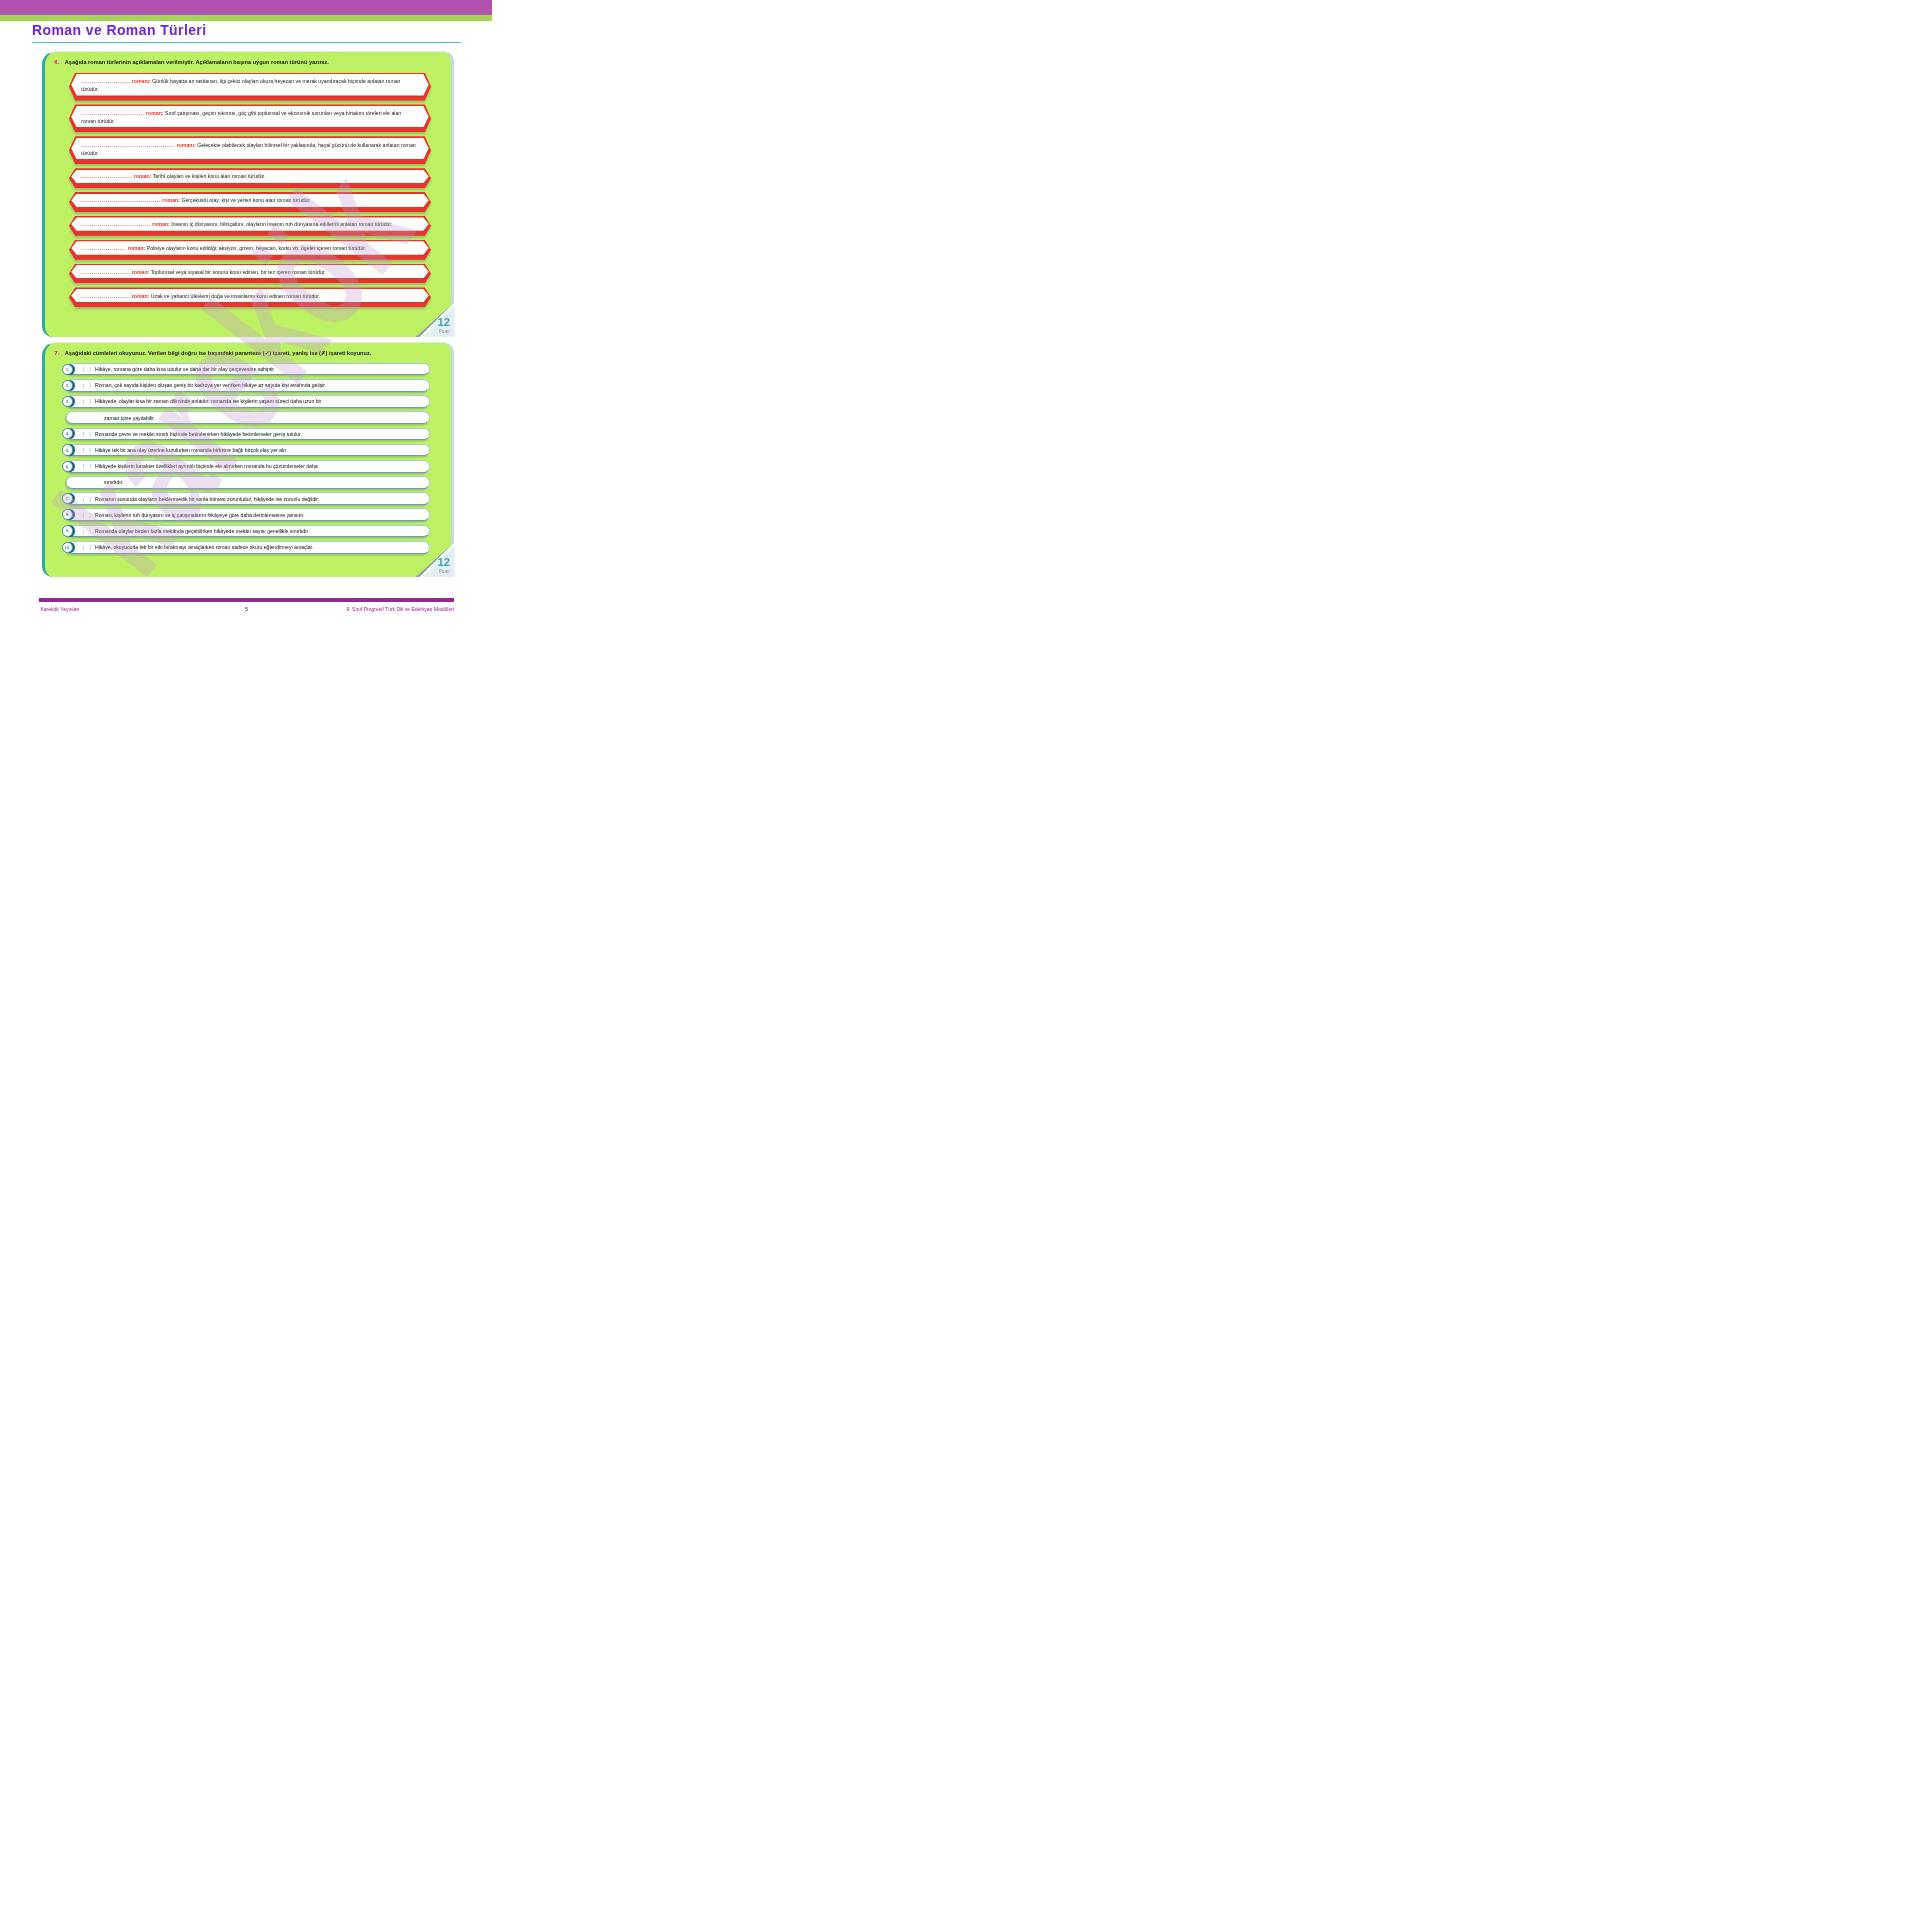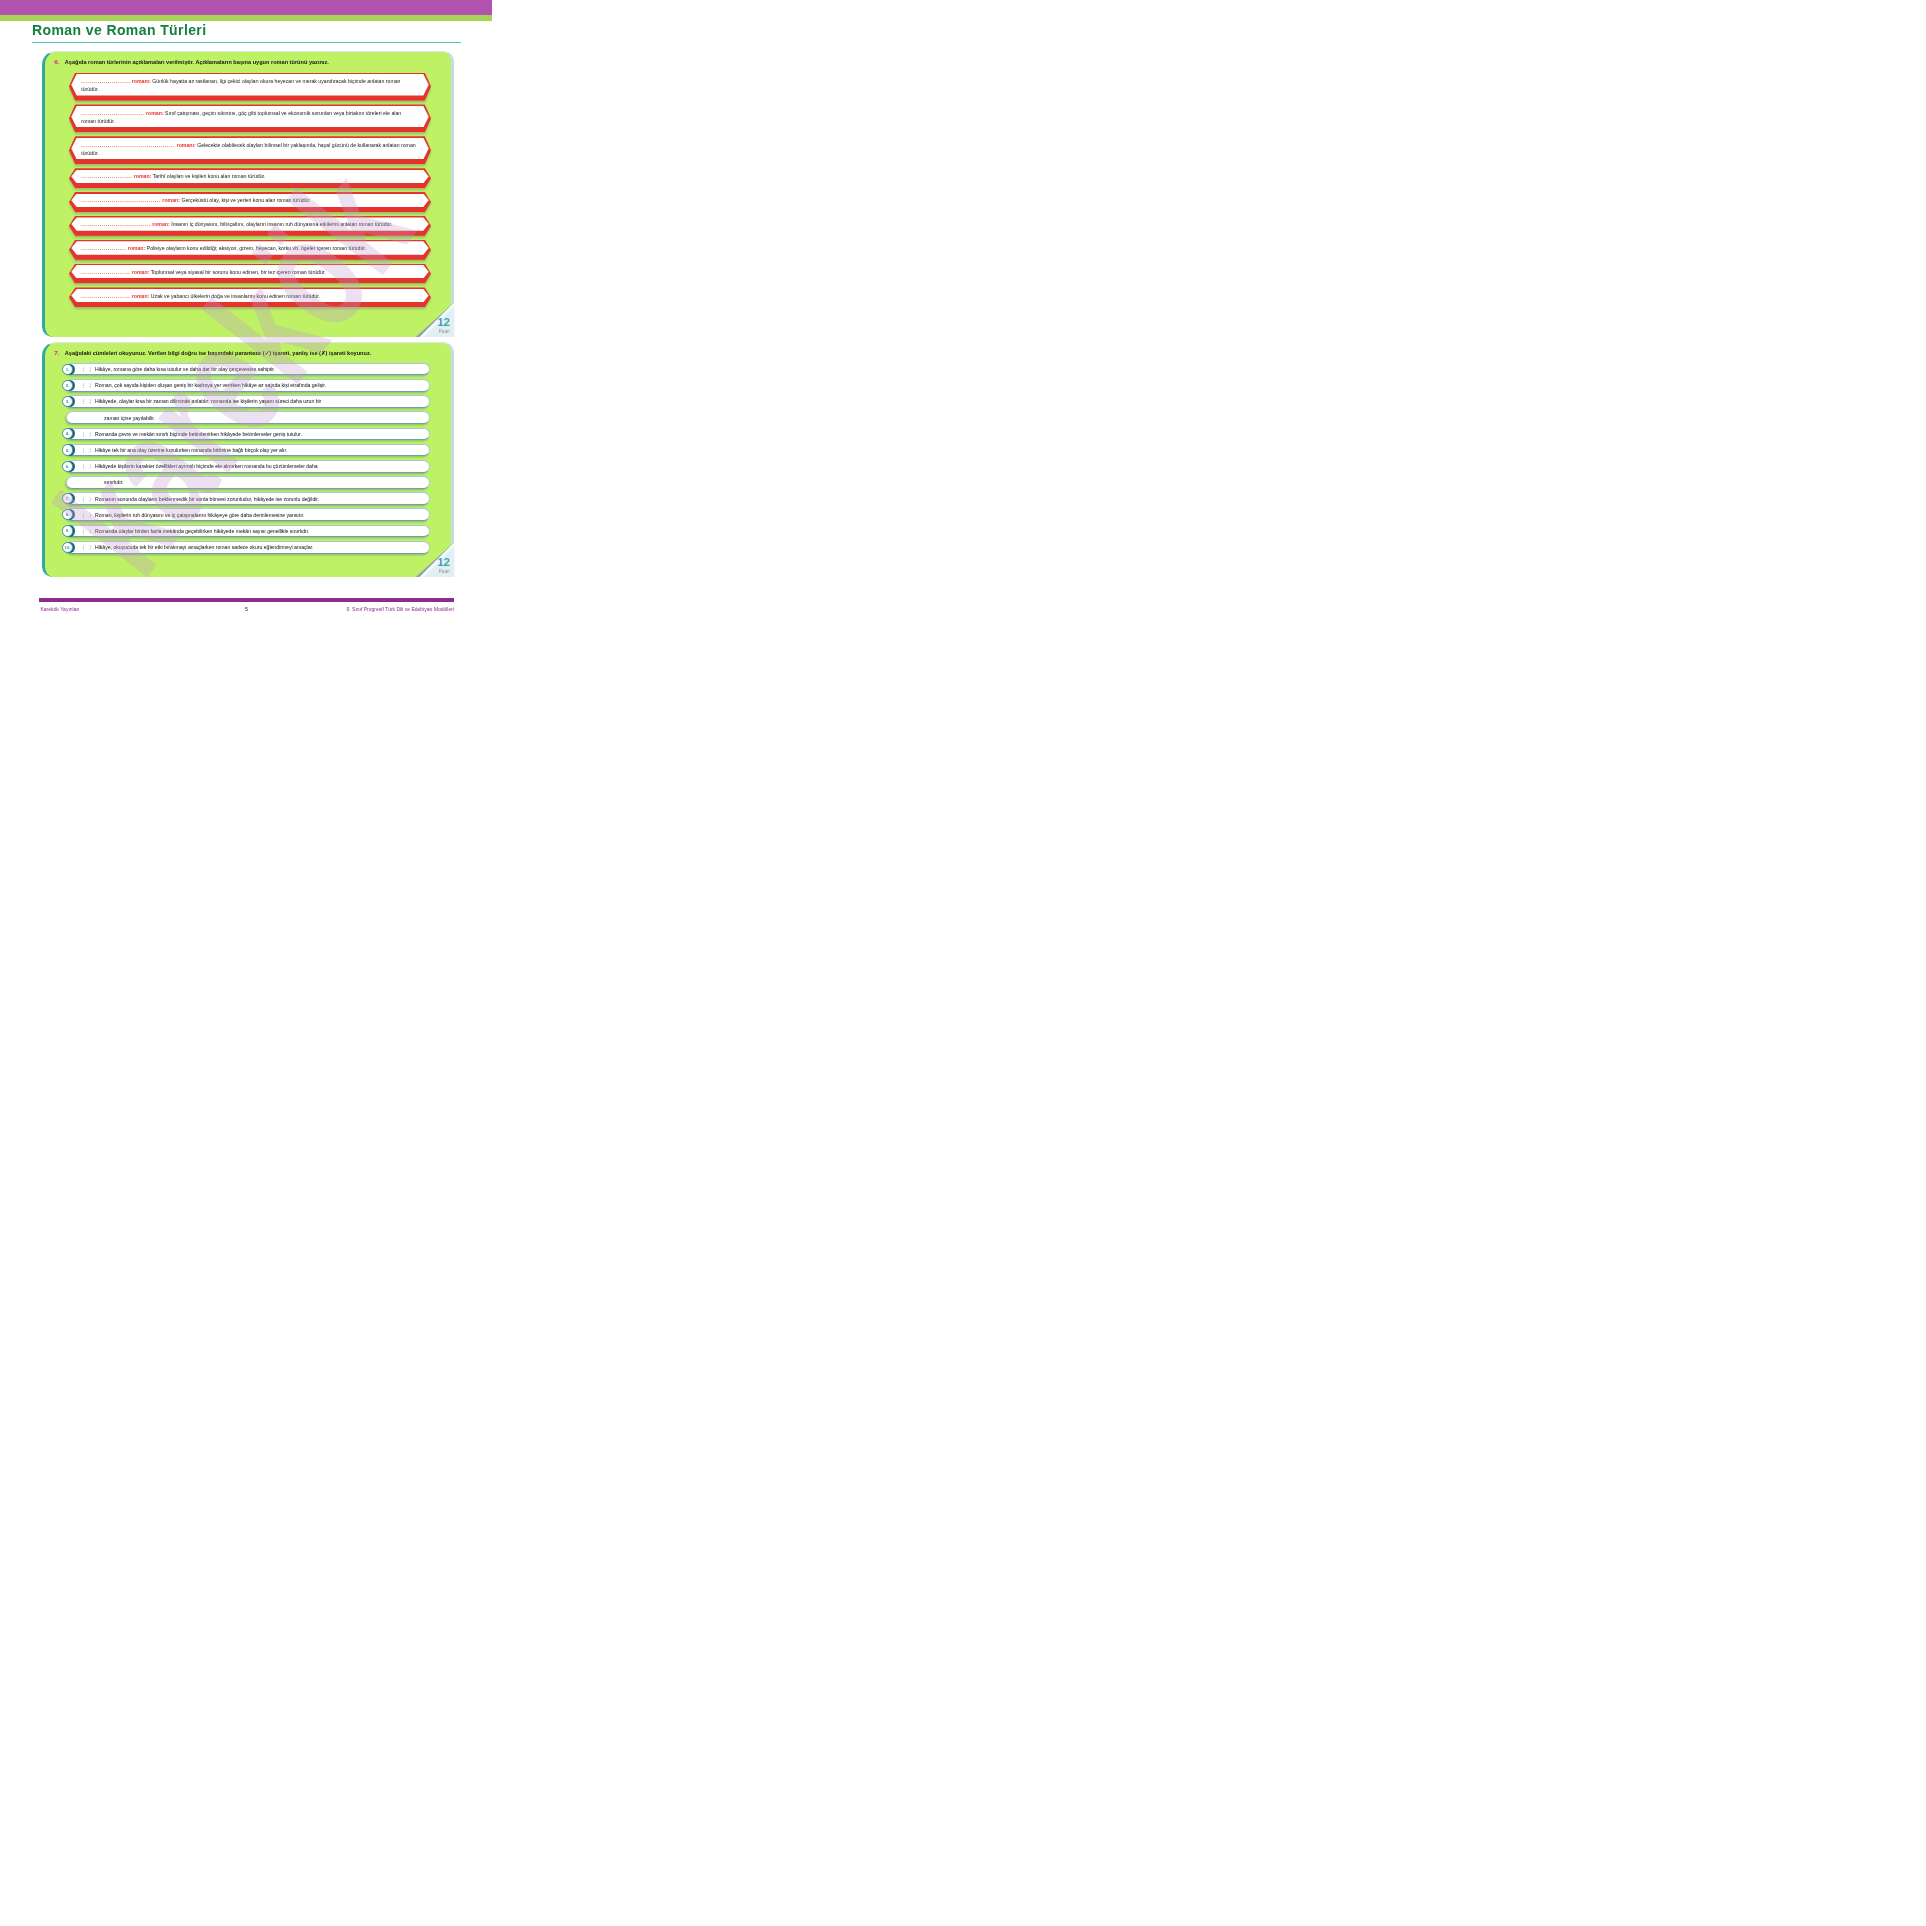--- a/index.html
+++ b/index.html
@@ -4,21 +4,21 @@
 <style>
   html,body{margin:0;padding:0;}
   body{
     width:492px;height:628px;position:relative;background:#ffffff;
     font-family:"Liberation Sans",sans-serif;overflow:hidden;
     -webkit-font-smoothing:antialiased;
   }
   .topbar-purple{position:absolute;left:0;top:0;width:100%;height:15px;background:#b153ae;}
   .topbar-green{position:absolute;left:0;top:15px;width:100%;height:5.8px;background:#a8d455;}
 
-  .page-title{position:absolute;left:32px;top:22.3px;font-size:14px;font-weight:bold;color:#15803d;letter-spacing:0.4px;}
+  .page-title{position:absolute;left:32px;top:22.3px;font-size:14px;font-weight:bold;color:#6d28d9;letter-spacing:0.4px;}
   .title-rule{position:absolute;left:32px;right:31px;top:42px;height:1.2px;background:#53c2b2;border-radius:0.8px;}
 
   .panel{
     position:absolute;left:42px;width:412px;background:#bef264;box-sizing:border-box;
     border-left:3.1px solid #2fa9a4;border-top:0.8px solid #d9e9ec;border-right:3.5px solid #c4dde2;
     border-radius:14px 10.8px 10.8px 10.8px;
   }
   #panel-q6{top:51px;height:286px;}
   #panel-q7{top:342px;height:235px;}
 

